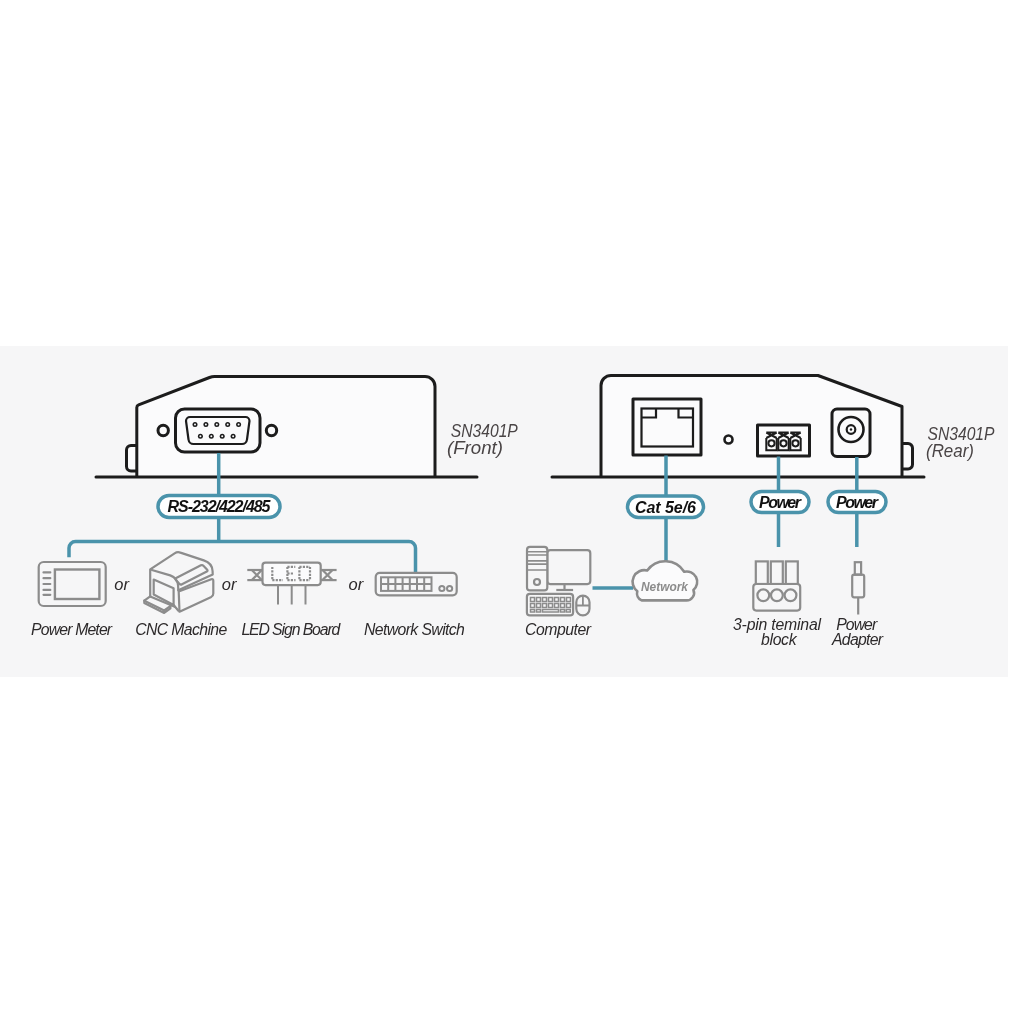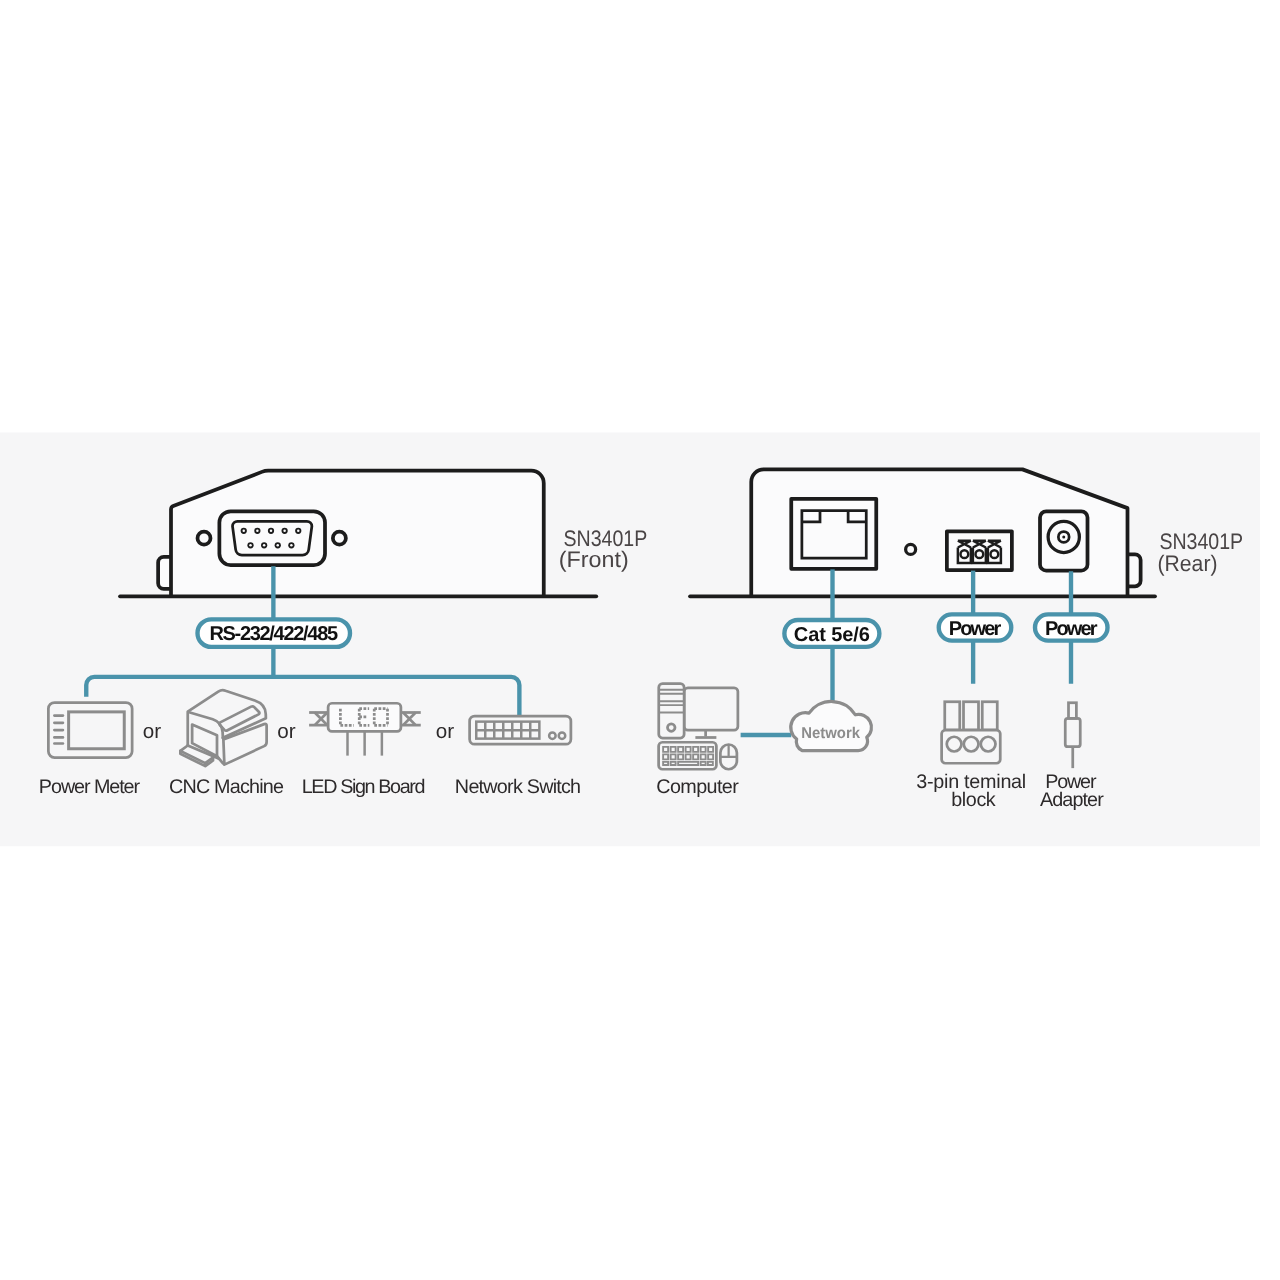--- a/index.html
+++ b/index.html
@@ -1,16 +1,16 @@
 <!DOCTYPE html>
 <html><head>
 <meta charset="utf-8">
 <style>
   html,body{margin:0;padding:0;background:#ffffff;}
-  #stage{position:relative;width:1008px;height:1024px;background:#ffffff;overflow:hidden;}
+  #stage{position:relative;width:1008px;height:1024px;background:#ffffff;overflow:hidden;font-style:italic;}
   svg{position:absolute;top:0;left:0;}
   text{font-family:"Liberation Sans",sans-serif;}
 </style>
 </head>
 <body>
 <div id="stage">
 <svg width="1024" height="1024" viewBox="0 0 1024 1024">
 
   <rect x="0" y="346" width="1024" height="331" fill="#f6f6f7"></rect>
 

